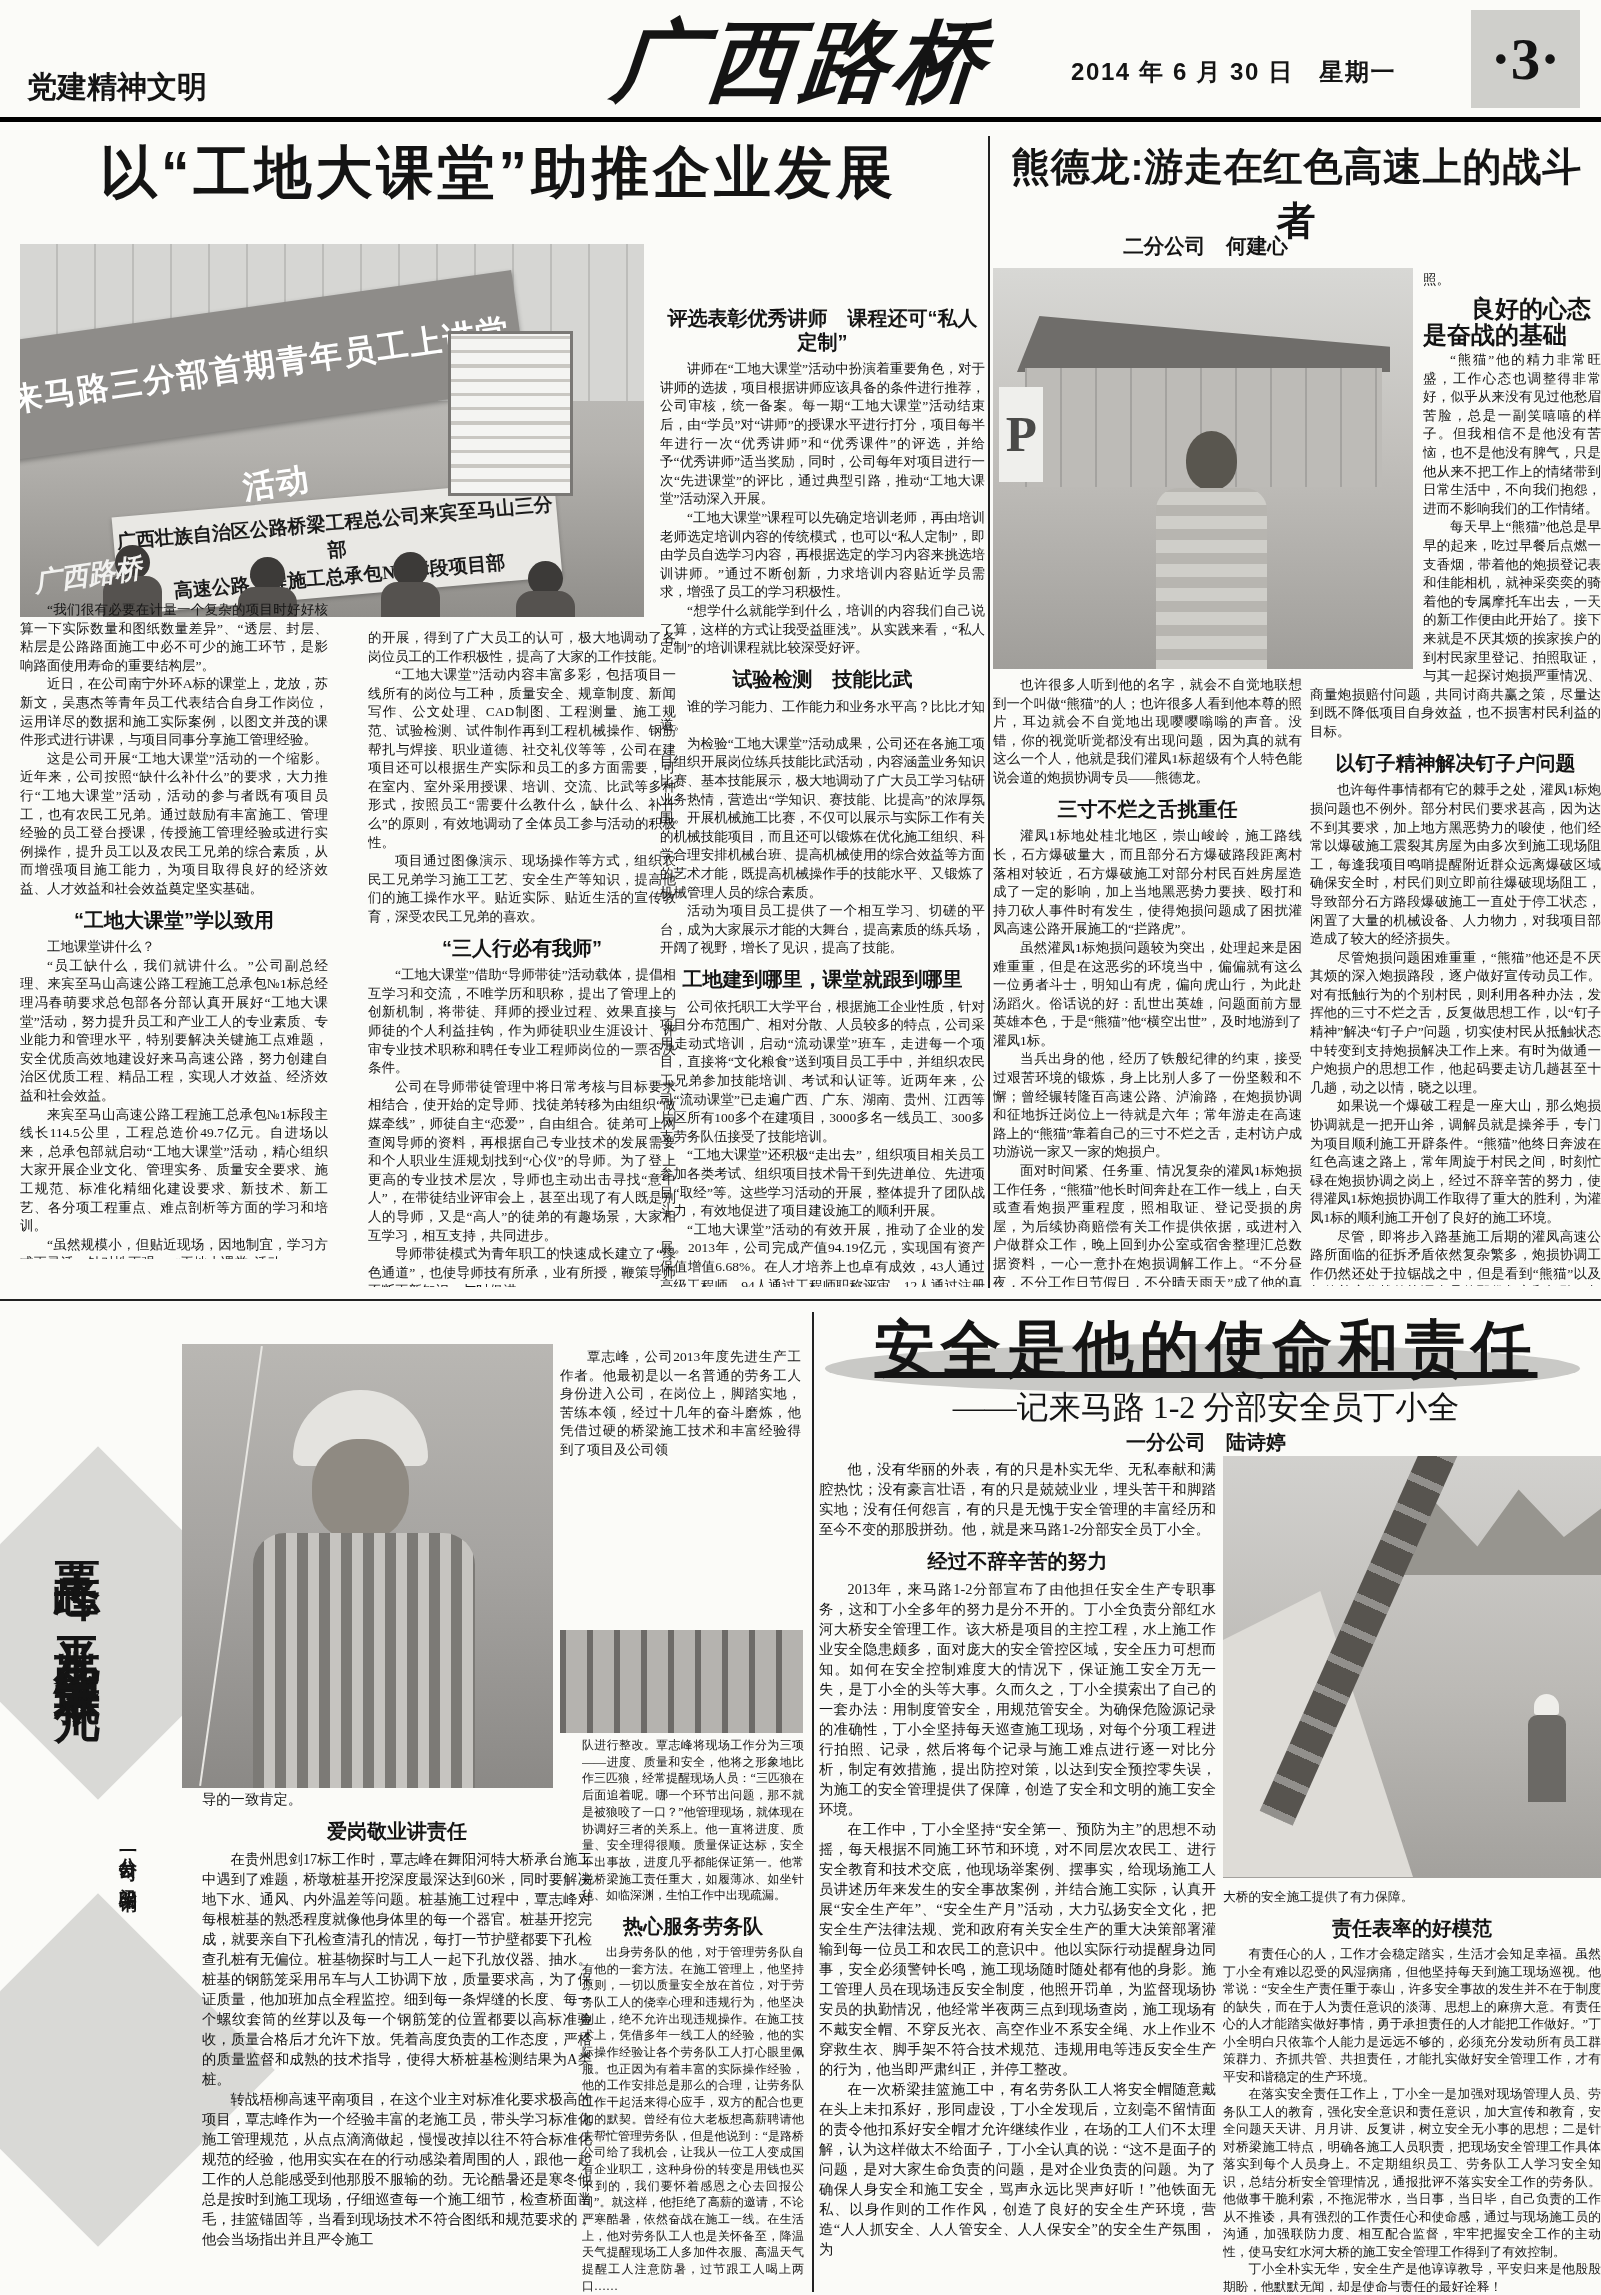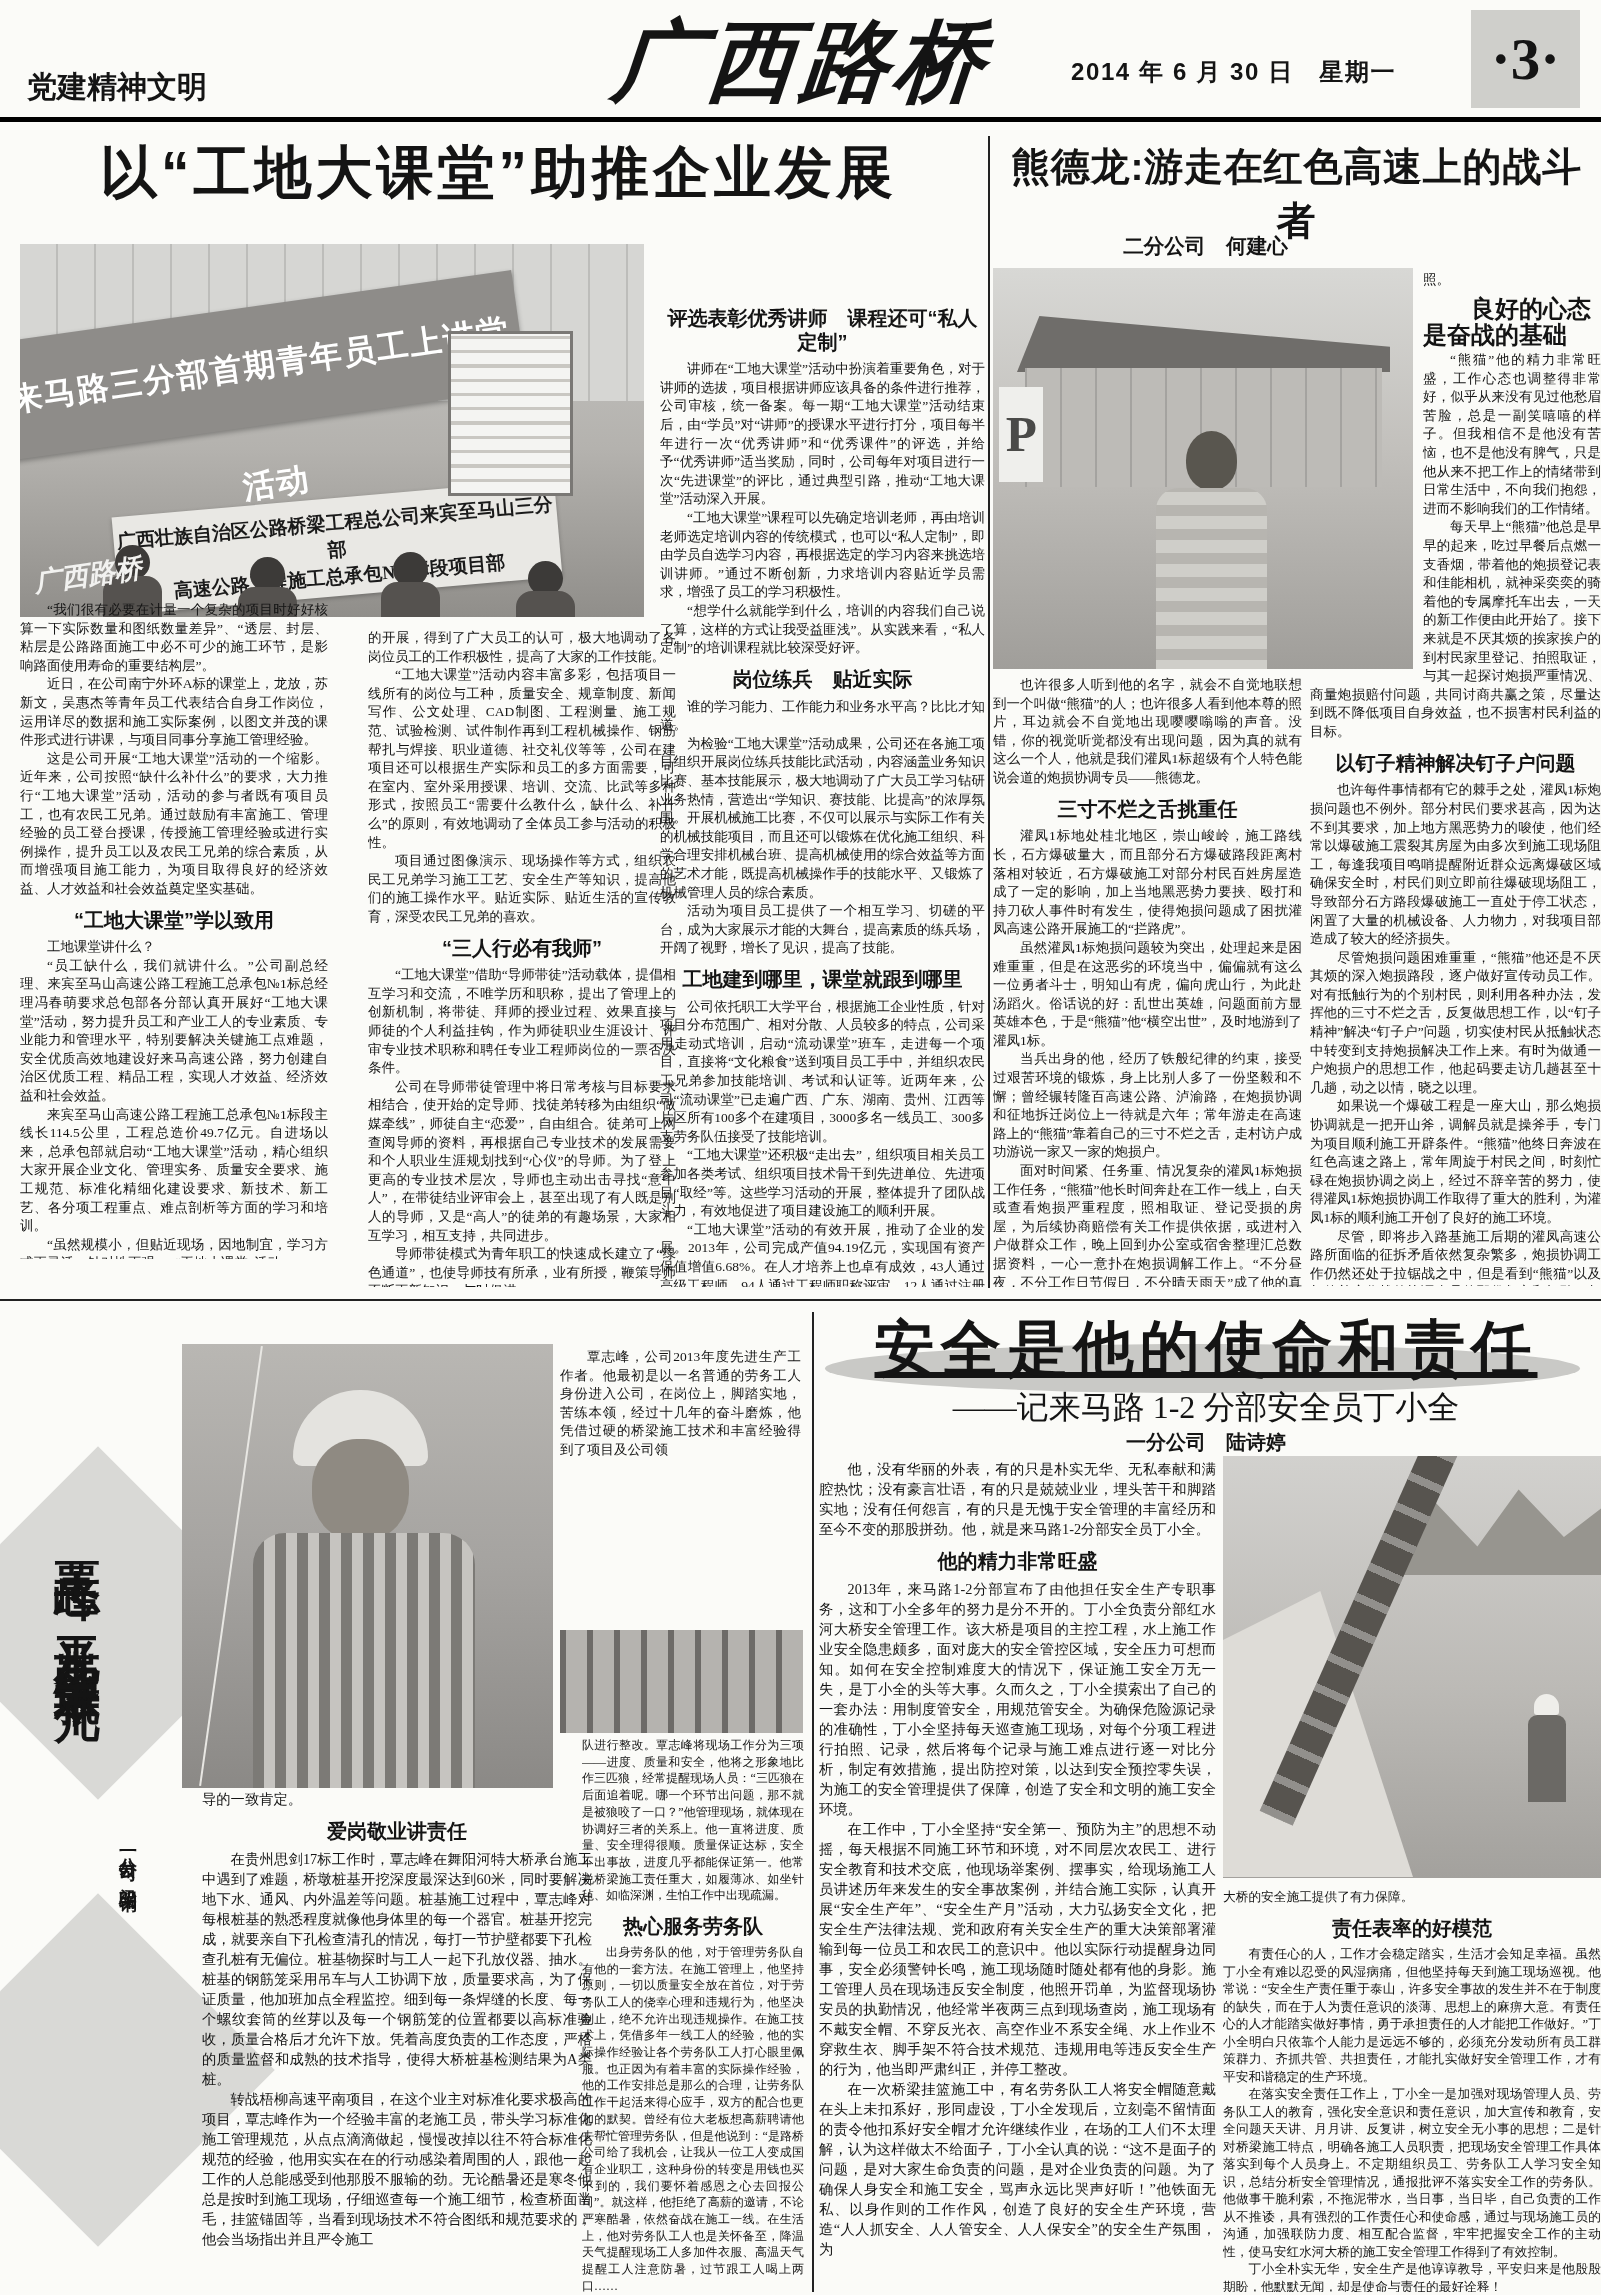--- a/index.html
+++ b/index.html
@@ -160,21 +160,21 @@
     <p>“工地大课堂”借助“导师带徒”活动载体，提倡相互学习和交流，不唯学历和职称，提出了管理上的创新机制，将带徒、拜师的授业过程、效果直接与师徒的个人利益挂钩，作为师徒职业生涯设计、评审专业技术职称和聘任专业工程师岗位的一票否决条件。</p>
     <p>公司在导师带徒管理中将日常考核与目标要求相结合，使开始的定导师、找徒弟转移为由组织“做媒牵线”，师徒自主“恋爱”，自由组合。徒弟可上网查阅导师的资料，再根据自己专业技术的发展需要和个人职业生涯规划找到“心仪”的导师。为了登上更高的专业技术层次，导师也主动出击寻找“意中人”，在带徒结业评审会上，甚至出现了有人既是别人的导师，又是“高人”的徒弟的有趣场景，大家相互学习，相互支持，共同进步。</p>
     <p>导师带徒模式为青年职工的快速成长建立了“绿色通道”，也使导师技有所承，业有所授，鞭策导师不断更新知识、与时俱进。</p>
   </div>
 
   <div class="abs col f17 a1c3">
     <h3 class="sub" style="margin-top:0;">评选表彰优秀讲师　课程还可“私人定制”</h3>
     <p>讲师在“工地大课堂”活动中扮演着重要角色，对于讲师的选拔，项目根据讲师应该具备的条件进行推荐，公司审核，统一备案。每一期“工地大课堂”活动结束后，由“学员”对“讲师”的授课水平进行打分，项目每半年进行一次“优秀讲师”和“优秀课件”的评选，并给予“优秀讲师”适当奖励，同时，公司每年对项目进行一次“先进课堂”的评比，通过典型引路，推动“工地大课堂”活动深入开展。</p>
     <p>“工地大课堂”课程可以先确定培训老师，再由培训老师选定培训内容的传统模式，也可以“私人定制”，即由学员自选学习内容，再根据选定的学习内容来挑选培训讲师。”通过不断创新，力求培训内容贴近学员需求，增强了员工的学习积极性。</p>
     <p>“想学什么就能学到什么，培训的内容我们自己说了算，这样的方式让我受益匪浅”。从实践来看，“私人定制”的培训课程就比较深受好评。</p>
-    <h3 class="sub">岗位练兵　贴近实际</h3>
+    <h3 class="sub">试验检测　技能比武</h3>
     <p>谁的学习能力、工作能力和业务水平高？比比才知道。</p>
     <p>为检验“工地大课堂”活动成果，公司还在各施工项目组织开展岗位练兵技能比武活动，内容涵盖业务知识比赛、基本技能展示，极大地调动了广大员工学习钻研业务热情，营造出“学知识、赛技能、比提高”的浓厚氛围。开展机械施工比赛，不仅可以展示与实际工作有关的机械技能项目，而且还可以锻炼在优化施工组织、科学合理安排机械台班、提高机械使用的综合效益等方面的艺术才能，既提高机械操作手的技能水平、又锻炼了机械管理人员的综合素质。</p>
     <p>活动为项目员工提供了一个相互学习、切磋的平台，成为大家展示才能的大舞台，提高素质的练兵场，开阔了视野，增长了见识，提高了技能。</p>
     <h3 class="sub">工地建到哪里，课堂就跟到哪里</h3>
     <p>公司依托职工大学平台，根据施工企业性质，针对项目分布范围广、相对分散、人员较多的特点，公司采用走动式培训，启动“流动课堂”班车，走进每一个项目，直接将“文化粮食”送到项目员工手中，并组织农民工兄弟参加技能培训、考试和认证等。近两年来，公司“流动课堂”已走遍广西、广东、湖南、贵州、江西等片区所有100多个在建项目，3000多名一线员工、300多支劳务队伍接受了技能培训。</p>
     <p>“工地大课堂”还积极“走出去”，组织项目相关员工参加各类考试、组织项目技术骨干到先进单位、先进项目“取经”等。这些学习活动的开展，整体提升了团队战斗力，有效地促进了项目建设施工的顺利开展。</p>
     <p>“工地大课堂”活动的有效开展，推动了企业的发展。2013年，公司完成产值94.19亿元，实现国有资产保值增值6.68%。在人才培养上也卓有成效，43人通过高级工程师，94人通过工程师职称评审，12人通过注册一级建造师，21人通过交通部甲级造价师，35人通过试验检测工程师，10人通过注册安全工程师考试。</p>
   </div>
 
   <div class="abs a2-headline sans">熊德龙:游走在红色高速上的战斗者</div>
@@ -254,21 +254,21 @@
     <div class="a4-tarp"></div>
     <div class="a4-boom"></div>
     <div class="a4-worker">
       <div class="a4-whead"></div>
       <div class="a4-wbody"></div>
     </div>
   </div>
 
   <div class="abs col f18 a4c1">
     <p>他，没有华丽的外表，有的只是朴实无华、无私奉献和满腔热忱；没有豪言壮语，有的只是兢兢业业，埋头苦干和脚踏实地；没有任何怨言，有的只是无愧于安全管理的丰富经历和至今不变的那股拼劲。他，就是来马路1-2分部安全员丁小全。</p>
-    <h3 class="sub">他的精力非常旺盛</h3>
+    <h3 class="sub">经过不辞辛苦的努力</h3>
     <p>2013年，来马路1-2分部宣布了由他担任安全生产专职事务，这和丁小全多年的努力是分不开的。丁小全负责分部红水河大桥安全管理工作。该大桥是项目的主控工程，水上施工作业安全隐患颇多，面对庞大的安全管控区域，安全压力可想而知。如何在安全控制难度大的情况下，保证施工安全万无一失，是丁小全的头等大事。久而久之，丁小全摸索出了自己的一套办法：用制度管安全，用规范管安全。为确保危险源记录的准确性，丁小全坚持每天巡查施工现场，对每个分项工程进行拍照、记录，然后将每个记录与施工难点进行逐一对比分析，制定有效措施，提出防控对策，以达到安全预控零失误，为施工的安全管理提供了保障，创造了安全和文明的施工安全环境。</p>
     <p>在工作中，丁小全坚持“安全第一、预防为主”的思想不动摇，每天根据不同施工环节和环境，对不同层次农民工、进行安全教育和技术交底，他现场举案例、摆事实，给现场施工人员讲述历年来发生的安全事故案例，并结合施工实际，认真开展“安全生产年”、“安全生产月”活动，大力弘扬安全文化，把安全生产法律法规、党和政府有关安全生产的重大决策部署灌输到每一位员工和农民工的意识中。他以实际行动提醒身边同事，安全必须警钟长鸣，施工现场随时随处都有他的身影。施工管理人员在现场违反安全制度，他照开罚单，为监督现场协安员的执勤情况，他经常半夜两三点到现场查岗，施工现场有不戴安全帽、不穿反光衣、高空作业不系安全绳、水上作业不穿救生衣、脚手架不符合技术规范、违规用电等违反安全生产的行为，他当即严肃纠正，并停工整改。</p>
     <p>在一次桥梁挂篮施工中，有名劳务队工人将安全帽随意戴在头上未扣系好，形同虚设，丁小全发现后，立刻毫不留情面的责令他扣系好安全帽才允许继续作业，在场的工人们不太理解，认为这样做太不给面子，丁小全认真的说：“这不是面子的问题，是对大家生命负责的问题，是对企业负责的问题。为了确保人身安全和施工安全，骂声永远比哭声好听！”他铁面无私、以身作则的工作作风，创造了良好的安全生产环境，营造“人人抓安全、人人管安全、人人保安全”的安全生产氛围，为</p>
   </div>
 
   <div class="abs col f16 a4c2">
     <p class="noindent">大桥的安全施工提供了有力保障。</p>
     <h3 class="sub">责任表率的好模范</h3>
     <p>有责任心的人，工作才会稳定踏实，生活才会知足幸福。虽然丁小全有难以忍受的风湿病痛，但他坚持每天到施工现场巡视。他常说：“安全生产责任重于泰山，许多安全事故的发生并不在于制度的缺失，而在于人为责任意识的淡薄、思想上的麻痹大意。有责任心的人才能踏实做好事情，勇于承担责任的人才能把工作做好。”丁小全明白只依靠个人能力是远远不够的，必须充分发动所有员工群策群力、齐抓共管、共担责任，才能扎实做好安全管理工作，才有平安和谐稳定的生产环境。</p>
     <p>在落实安全责任工作上，丁小全一是加强对现场管理人员、劳务队工人的教育，强化安全意识和责任意识，加大宣传和教育，安全问题天天讲、月月讲、反复讲，树立安全无小事的思想；二是针对桥梁施工特点，明确各施工人员职责，把现场安全管理工作具体落实到每个人员身上。不定期组织员工、劳务队工人学习安全知识，总结分析安全管理情况，通报批评不落实安全工作的劳务队。他做事干脆利索，不拖泥带水，当日事，当日毕，自己负责的工作从不推诿，具有强烈的工作责任心和使命感，通过与现场施工员的沟通，加强联防力度、相互配合监督，牢牢把握安全工作的主动性，使马安红水河大桥的施工安全管理工作得到了有效控制。</p>

